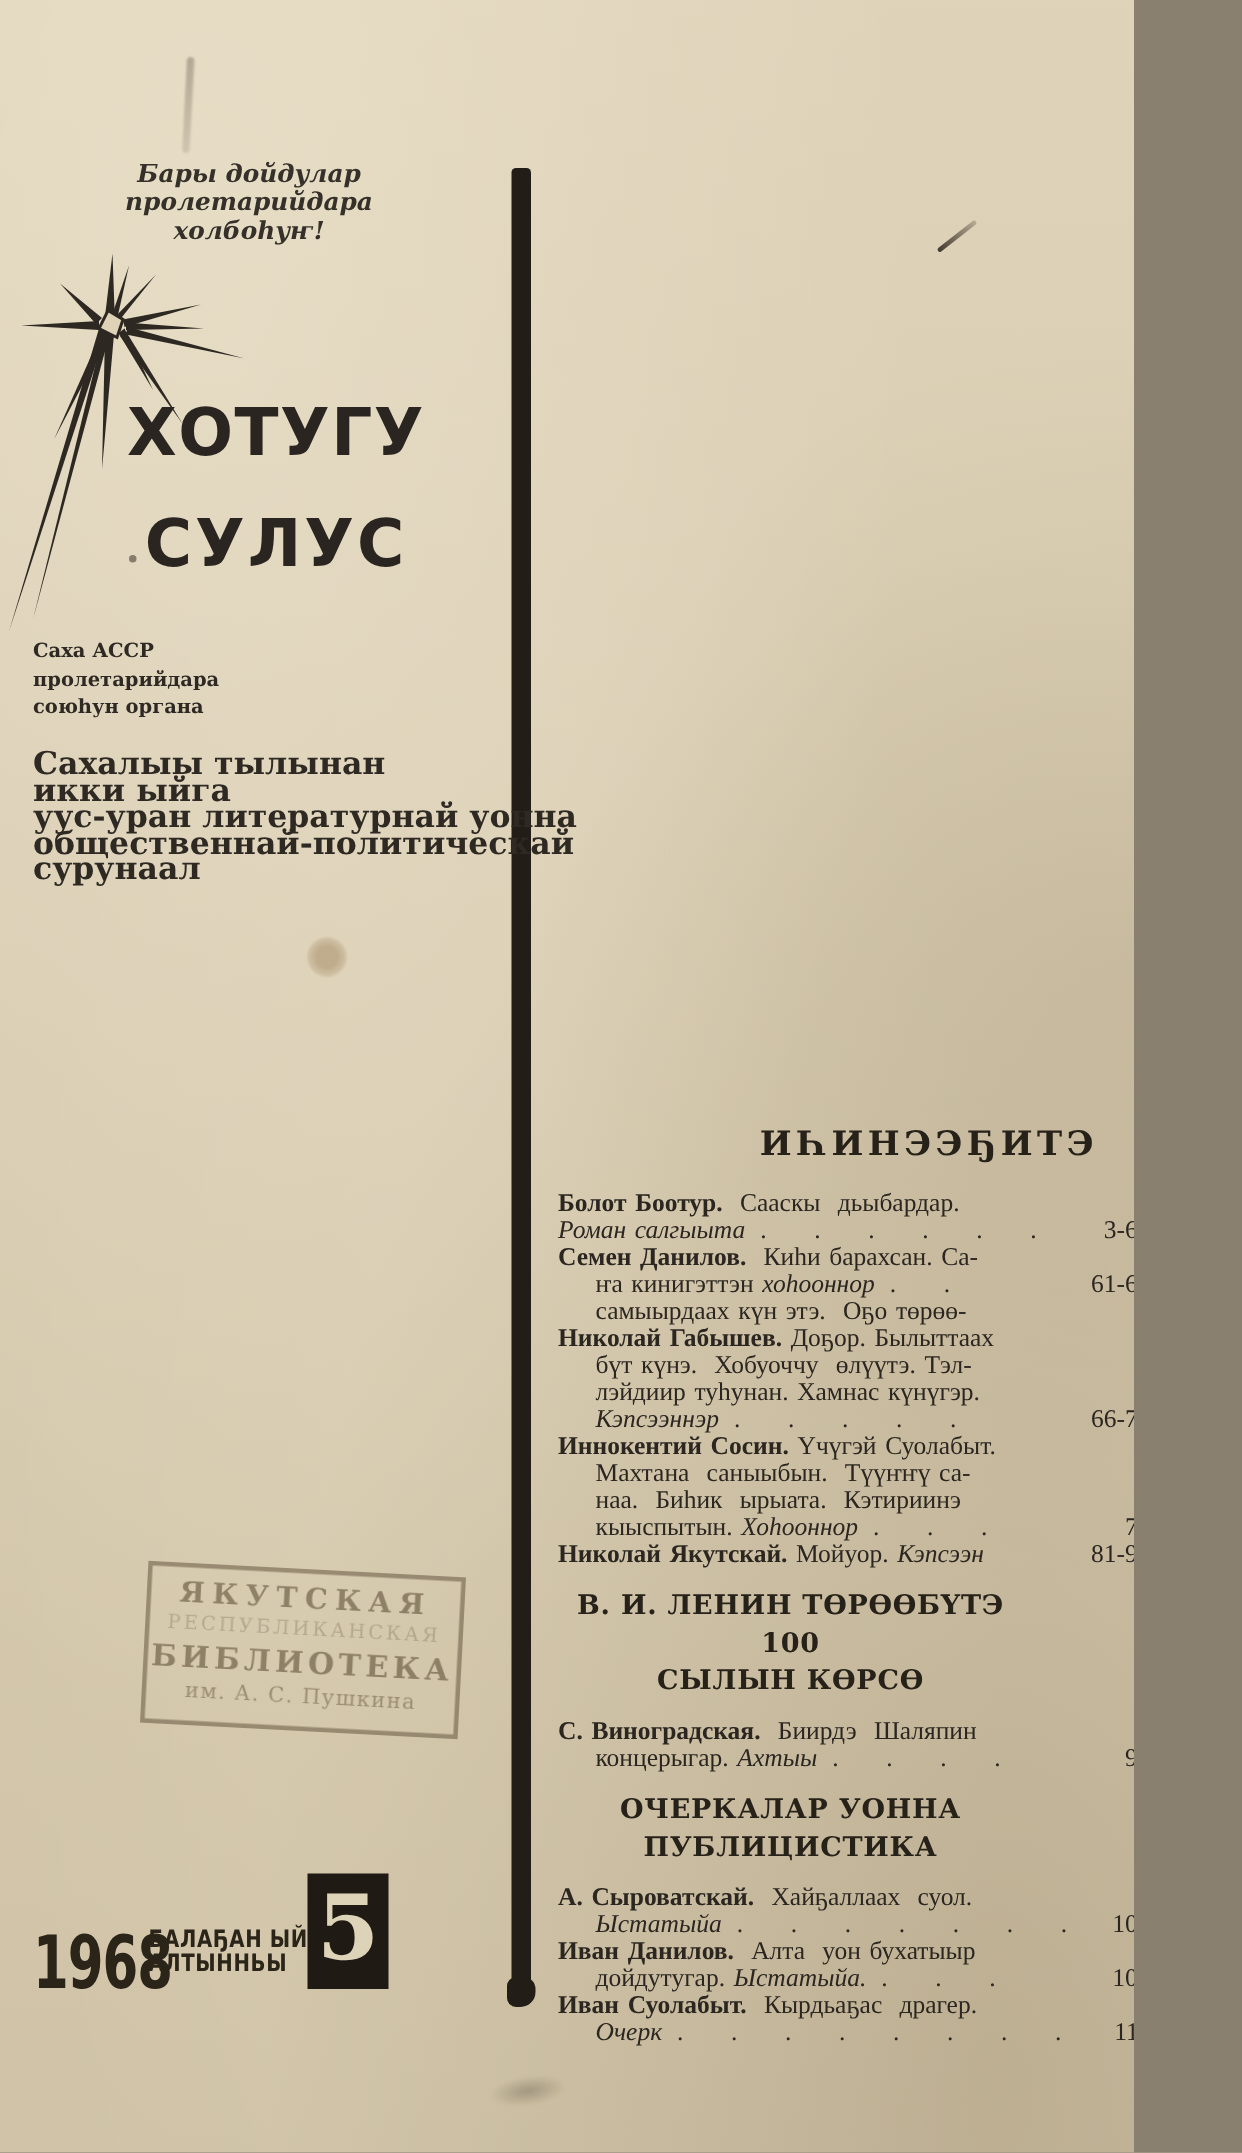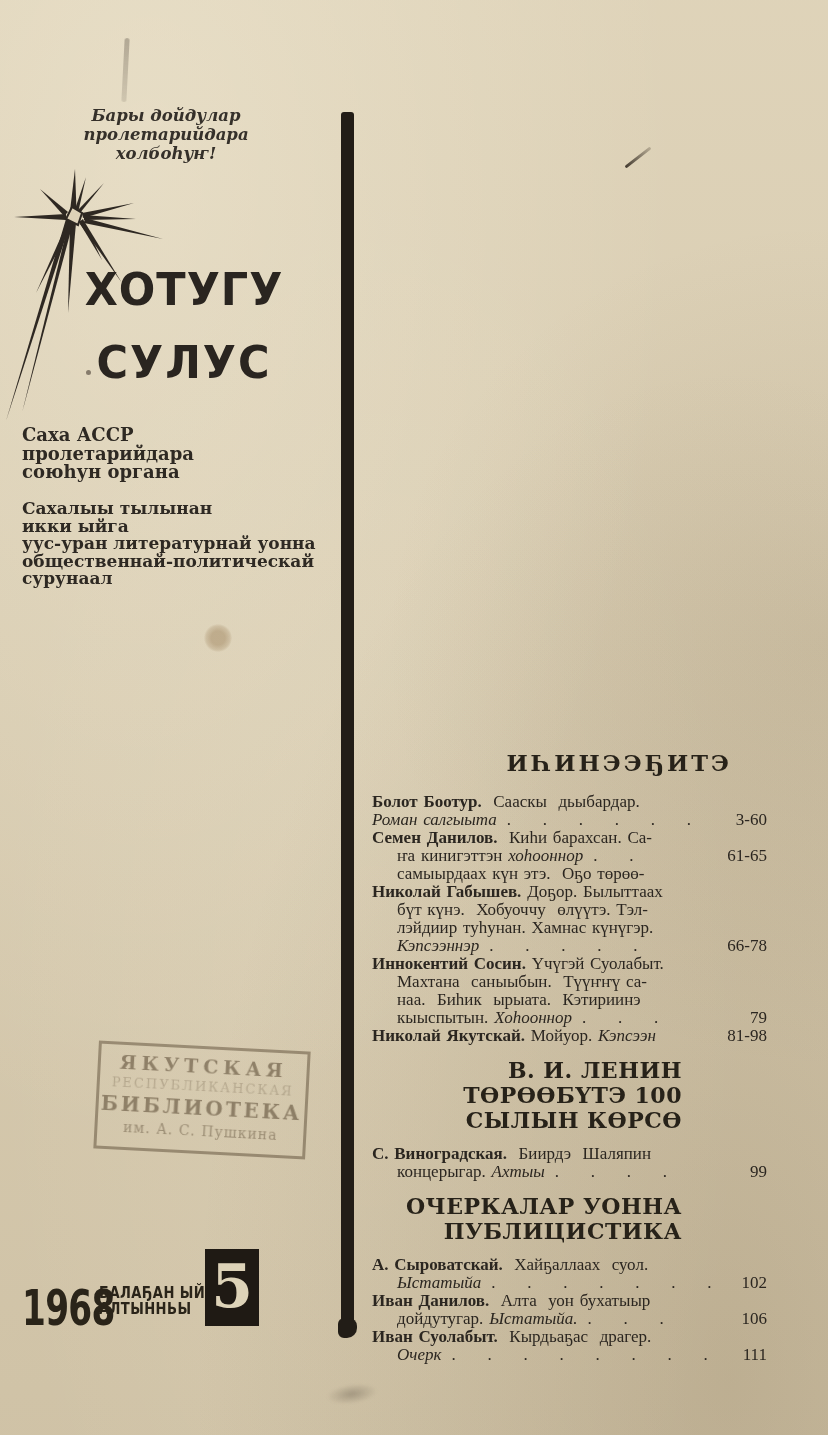--- a/index.html
+++ b/index.html
@@ -1,17 +1,17 @@
 <!DOCTYPE html>
 <html><head>
 <meta charset="utf-8">
 <style>
   html,body{margin:0;padding:0;background:#8a8070;}
   .page{
-    position:relative;width:828px;height:1435px;overflow:hidden;
+    position:relative;width:756px;height:1435px;overflow:hidden;
     background-color:#dbcfb4;
     background-image:
       radial-gradient(ellipse at 18% 12%, rgba(255,250,233,.28), transparent 55%),
       radial-gradient(ellipse at 88% 96%, rgba(112,92,60,.20), transparent 52%),
       radial-gradient(ellipse at 100% 45%, rgba(120,100,68,.12), transparent 38%),
       radial-gradient(ellipse at 45% 70%, rgba(255,248,228,.10), transparent 60%),
       linear-gradient(180deg, rgba(255,248,230,.10), rgba(125,104,68,.12));
     font-family:"DejaVu Serif", serif;
     color:#2b2620;
   }
@@ -19,22 +19,22 @@
   .divider{position:absolute;left:341px;top:112px;width:13px;height:1222px;background:#221d17;border-radius:3px;}
   .divider::after{content:"";position:absolute;left:-3px;bottom:-4px;width:19px;height:20px;background:#221d17;border-radius:6px 8px 10px 6px;}
   
   .slogan{position:absolute;left:28px;top:106px;width:276px;text-align:center;
     font-style:italic;font-weight:bold;font-size:16.5px;line-height:19px;color:#35302a;}
   .star{position:absolute;left:0px;top:163px;}
   .mag-title{position:absolute;left:84px;top:266px;width:200px;text-align:center;
     font-family:"DejaVu Sans", sans-serif;font-weight:bold;color:#2a2520;
     font-size:43px;line-height:48px;letter-spacing:1px;transform:scaleY(1.02);}
   .mag-title .t2{letter-spacing:2px;margin-top:24px;}
-  .org-block{position:absolute;left:22px;top:426px;font-weight:bold;font-size:18px;line-height:18.5px;color:#2e2923;}
-  .journal-block{position:absolute;left:22px;top:500px;font-weight:bold;font-size:17px;line-height:17.5px;color:#2e2923;}
+  .org-block{position:absolute;left:22px;top:426px;font-weight:bold;font-size:13px;line-height:18.5px;color:#2e2923;}
+  .journal-block{position:absolute;left:22px;top:500px;font-weight:bold;font-size:21px;line-height:17.5px;color:#2e2923;}
   
   .stamp{position:absolute;left:96px;top:1046px;width:212px;height:108px;
     border:3px solid rgba(92,76,54,.50);transform:rotate(3deg);
     text-align:center;color:rgba(84,68,46,.55);filter:blur(.4px);padding-top:6px;box-sizing:border-box;}
   .stamp .s1{font-size:19px;font-weight:bold;letter-spacing:5px;}
   .stamp .s2{font-size:13px;letter-spacing:2px;opacity:.45;margin-top:2px;}
   .stamp .s3{font-size:20px;font-weight:bold;letter-spacing:3px;margin-top:2px;}
   .stamp .s4{font-size:14px;letter-spacing:1px;margin-top:3px;opacity:.8;}
   
   .year{position:absolute;left:22px;top:1280px;font-family:"DejaVu Sans", sans-serif;
@@ -47,21 +47,21 @@
   
   .toc{position:absolute;left:372px;top:750px;width:395px;font-size:17px;}
   .toc-header{font-weight:bold;font-size:22.5px;letter-spacing:3px;text-align:right;
     padding-right:35px;margin-bottom:17px;color:#272219;}
   .toc-line{display:flex;align-items:baseline;line-height:18px;white-space:pre-wrap;word-spacing:1.5px;font-family:Liberation Serif, serif;}
   .toc-line.indent{padding-left:25px;}
   .toc-text .b{font-weight:bold;}
   .toc-text .i{font-style:italic;}
   .dots{flex:1;overflow:hidden;white-space:nowrap;letter-spacing:13px;padding-left:10px;min-width:10px;}
   .pagenum{margin-left:auto;text-align:left;padding-left:4px;}
-  .toc-section{font-weight:bold;font-size:22px;line-height:25px;text-align:right;
+  .toc-section{font-weight:bold;font-size:18px;line-height:25px;text-align:center;
     padding-right:85px;margin:13px 0 12px 0;letter-spacing:.5px;color:#272219;}
   
   .mark-pencil{position:absolute;left:123px;top:38px;width:5px;height:64px;border-radius:3px;
     background:linear-gradient(180deg, rgba(80,70,58,.35), rgba(80,70,58,.15));transform:rotate(3deg);filter:blur(.6px);}
   .mark-slash{position:absolute;left:622px;top:156px;width:32px;height:3px;border-radius:2px;
     background:linear-gradient(90deg, rgba(40,32,24,.85), rgba(70,58,44,.25));transform:rotate(-38deg);}
   .stain-round{position:absolute;left:204px;top:624px;width:28px;height:28px;border-radius:50%;
     background:radial-gradient(circle, rgba(140,108,66,.38) 0 35%, rgba(150,120,80,.22) 60%, transparent 72%);filter:blur(.5px);}
   .smudge-bottom{position:absolute;left:326px;top:1384px;width:52px;height:20px;border-radius:50%;
     background:radial-gradient(ellipse, rgba(70,60,48,.30), transparent 70%);transform:rotate(-8deg);filter:blur(1px);}

